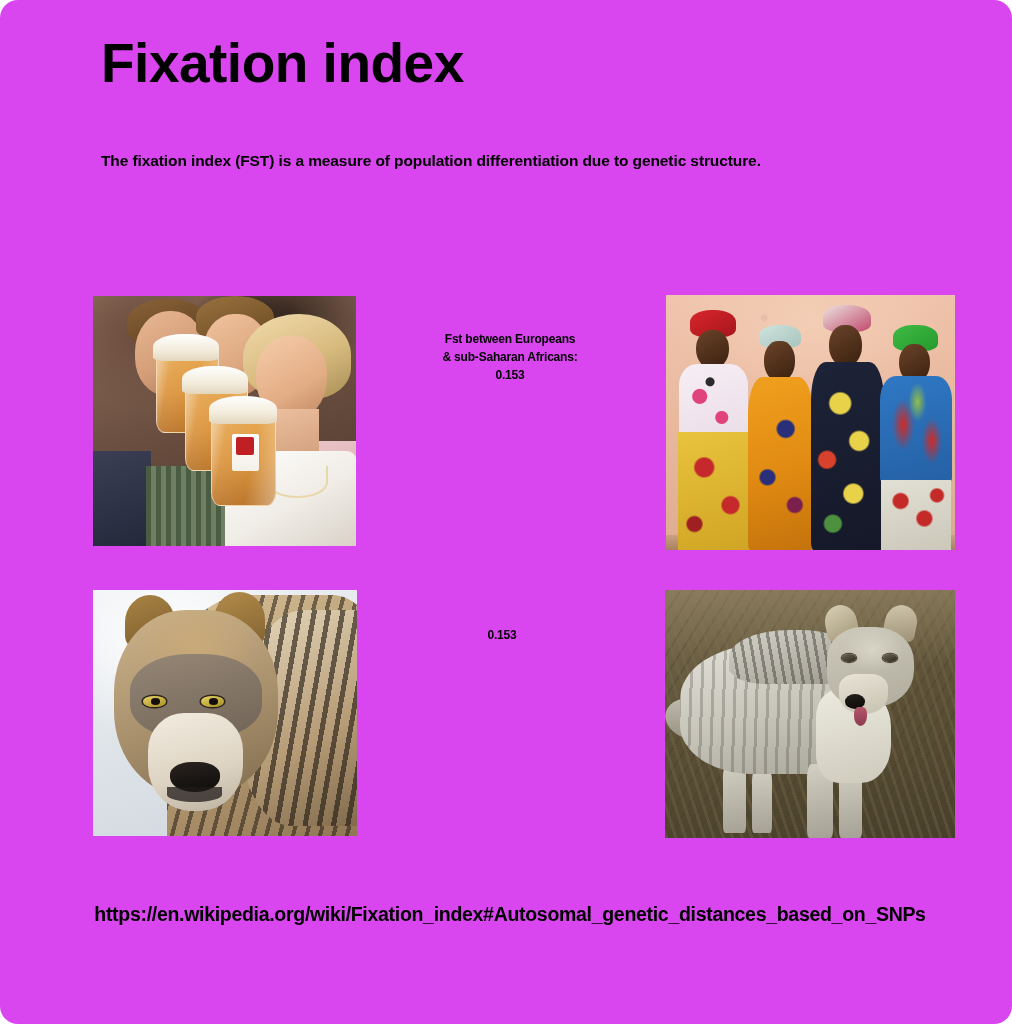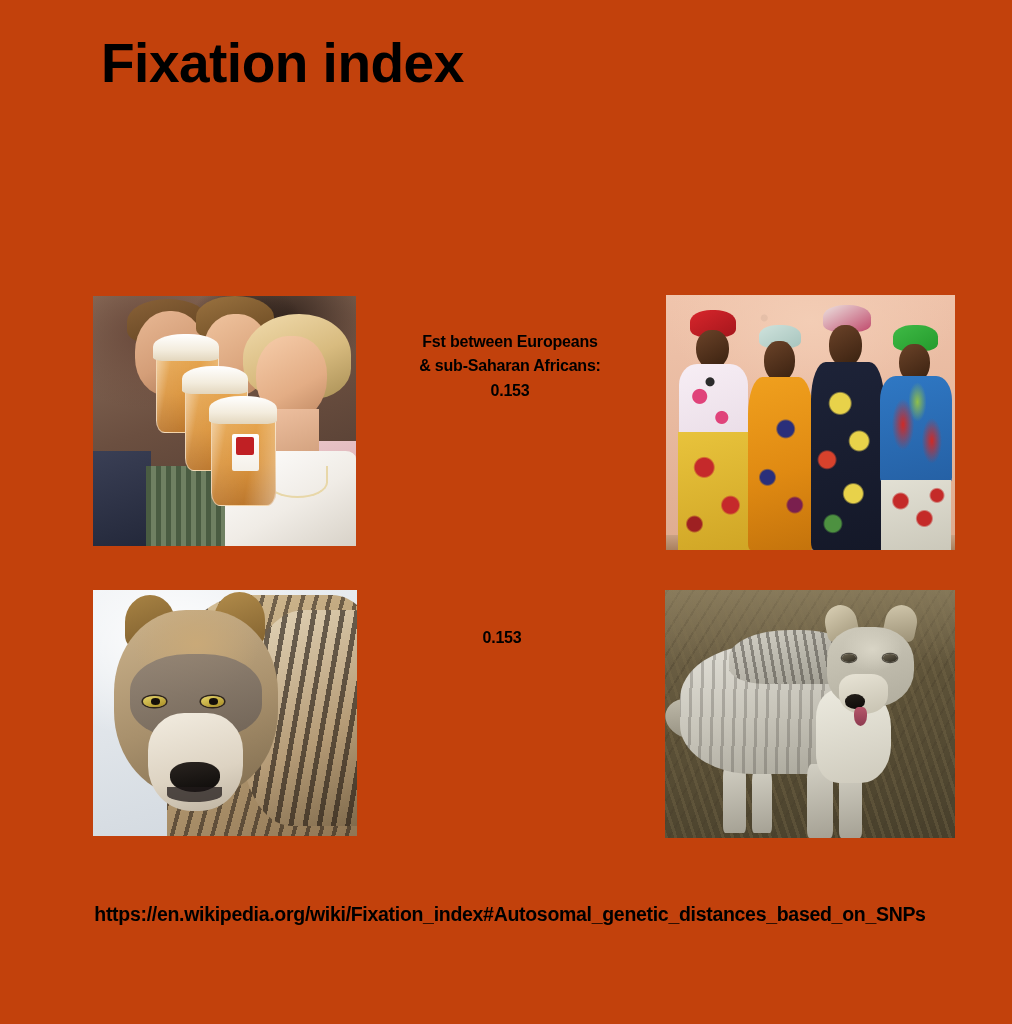--- a/index.html
+++ b/index.html
@@ -13,21 +13,22 @@
     position: relative;
     overflow: hidden;
     font-family: "Liberation Sans", sans-serif;
     color: #000000;
     -webkit-font-smoothing: antialiased;
   }
 
   .slide {
     position: absolute;
     inset: 0;
-    background: #c2410c;
+    background: #d946ef;
+    border-radius: 18px;
   }
 
   
   .title {
     position: absolute;
     left: 101px;
     top: 33px;
     font-size: 55px;
     font-weight: bold;
     letter-spacing: -0.5px;
@@ -44,21 +45,21 @@
     letter-spacing: -0.1px;
     white-space: nowrap;
   }
   .intro-line-1 { top: 152px; }
   .intro-line-2 { top: 205px; }
 
   
   .caption {
     position: absolute;
     text-align: center;
-    font-size: 16px;
+    font-size: 12px;
     font-weight: bold;
     line-height: 1.52;
     letter-spacing: -0.2px;
   }
   .caption-1 { left: 364px; top: 330px; width: 292px; }
   .caption-2 { left: 352px; top: 626px; width: 300px; }
 
   
   .photo {
     position: absolute;
@@ -452,20 +453,21 @@
   .source-1 { top: 903px; }
   .source-2 { top: 962px; }
 </style>
 </head>
 <body>
 
 <div class="slide">
 
   <div class="title">Fixation index</div>
 
+  <div class="intro-line intro-line-1">The fixation index (FST) is a measure of population differentiation due to genetic structure.</div>
 
   <div class="photo photo-europeans">
     <div class="layer ok-bg"></div>
     <div class="layer ok-dark-top"></div>
     <div class="layer ok-dirndl2"></div>
     <div class="layer ok-hair-a"></div>
     <div class="layer ok-face-a"></div>
     <div class="layer ok-hair-b"></div>
     <div class="layer ok-face-b"></div>
     <div class="layer ok-dirndl"></div>

